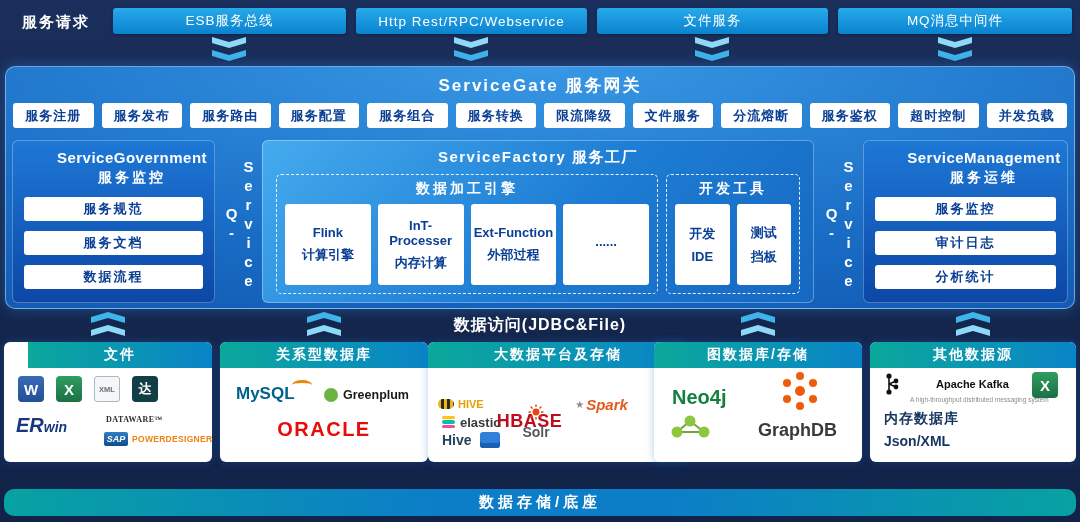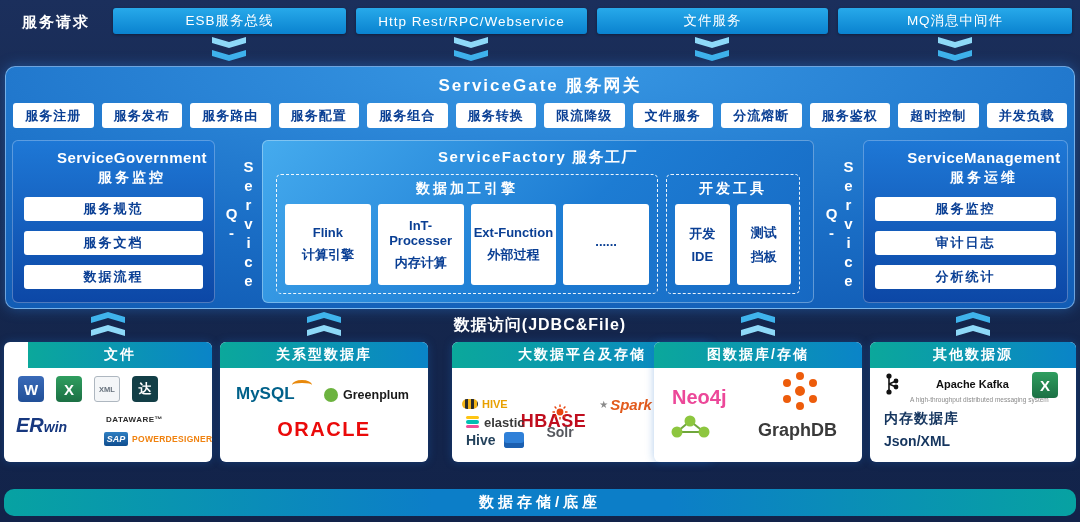--- a/index.html
+++ b/index.html
@@ -69,36 +69,36 @@
   .data-access { position:absolute; top:315px; left:0; width:100%; text-align:center; color:#fff;
                  font-size:16px; font-weight:bold; letter-spacing:1px; }
 
   
   .ds-box { position:absolute; top:342px; height:120px; background:#fff; border-radius:6px; overflow:hidden;
             box-shadow:0 0 8px rgba(30,110,200,.35); }
   .ds-header { height:26px; background:linear-gradient(90deg,#0ba89b 0%, #0a84c8 100%); color:#fff; font-size:14px;
                font-weight:bold; display:flex; align-items:center; justify-content:center; letter-spacing:2px; }
   .ds1 { left:4px;   width:208px;padding-left:24px; }
   .ds2 { left:220px; width:208px; }
-  .ds3 { left:452px; width:260px; }
+  .ds3 { left:428px; width:260px; }
   .ds4 { left:654px; width:208px; }
   .ds5 { left:870px; width:206px; }
 
   .sq-icon { width:26px; height:26px; border-radius:4px; color:#fff; font-size:15px; font-weight:bold;
              display:flex; align-items:center; justify-content:center; }
   .word  { background:linear-gradient(180deg,#3a6ab8,#214f97); }
   .excel { background:linear-gradient(180deg,#2f9e5f,#1c7044); }
   .xmlic { background:#f4f6f8; border:1px solid #aeb7c0; color:#66717c; font-size:7.5px; border-radius:3px; }
   .dmic  { background:#123e46; font-size:13px; }
 
   .file-icons { position:absolute; left:14px; top:34px; display:flex; gap:12px; }
   .erwin { position:absolute; left:12px; top:72px; color:#17387f; font-style:italic; white-space:nowrap; }
   .erwin .er  { font-size:20px; font-weight:bold; }
   .erwin .win { font-size:14px; font-weight:bold; }
-  .dataware { position:absolute; left:102px; top:73px; font-size:8px; font-weight:bold; color:#2b2b2b; letter-spacing:.5px; }
+  .dataware { position:absolute; left:102px; top:73px; font-size:8px; font-weight:bold; color:#2b2b2b; letter-spacing:.5px;font-family:Liberation Serif, serif; }
   .sap-row { position:absolute; left:100px; top:90px; display:flex; align-items:center; gap:4px; }
   .sap-badge { width:24px; height:14px; background:linear-gradient(180deg,#2f7fc2,#0f4d8f); color:#fff; font-size:9px;
                font-weight:bold; font-style:italic; display:flex; align-items:center; justify-content:center; border-radius:2px; }
   .pd-text { font-size:8.5px; font-weight:bold; color:#f0820f; letter-spacing:.3px; }
 
   .mysql { position:absolute; left:16px; top:42px; color:#00618a; font-size:17px; font-weight:bold; }
   .mysql-fin { position:absolute; left:72px; top:38px; width:20px; height:10px; border-top:3px solid #e8890c; border-radius:50%; }
   .greenplum { position:absolute; left:104px; top:46px; display:flex; align-items:center; gap:5px; }
   .gp-dot { width:14px; height:14px; border-radius:50%; background:#6cb33f; }
   .gp-text { font-size:12.5px; font-weight:bold; color:#1a1a1a; }
@@ -119,21 +119,21 @@
   .elastic { display:flex; align-items:center; gap:5px; }
   .el-bars { display:flex; flex-direction:column; gap:1px; }
   .el-bars i { display:block; width:13px; height:3.5px; border-radius:2px; }
   .el-b1 { background:#fec514; } .el-b2 { background:#00bfb3; } .el-b3 { background:#f04e98; }
   .el-text { font-size:13px; font-weight:bold; color:#3a3a3a; }
   .solr { display:flex; align-items:center; gap:4px;flex-direction:column; }
   .solr-text { font-size:14px; font-weight:bold; color:#55585e; }
   .hive2-text { font-size:14px; font-weight:bold; color:#24425c; }
   .hive-cube { width:20px; height:16px; background:#2f80d8; border-radius:3px; box-shadow:inset 0 -5px 0 #1b5fb0; }
 
-  .neo4j-text { position:absolute; left:18px; top:44px; color:#ec4899; font-size:20px; font-weight:bold; }
+  .neo4j-text { position:absolute; left:18px; top:44px; color:#15803d; font-size:20px; font-weight:bold; }
   .neo4j-icon { position:absolute; left:14px; top:72px; }
   .graphdb-icon { position:absolute; left:124px; top:28px; }
   .graphdb-text { position:absolute; left:104px; top:78px; color:#3a3a3a; font-size:18px; font-weight:800; }
 
   .kafka-row { position:absolute; left:14px; top:30px; display:flex; align-items:center; gap:6px; }
   .kafka-text { font-size:11px; font-weight:bold; color:#111;margin-left:30px; }
   .kafka-tagline { position:absolute; left:40px; top:54px; font-size:6.5px; color:#8a8a8a; }
   .excel5 { position:absolute; left:162px; top:30px; }
   .memdb  { position:absolute; left:14px; top:68px; font-size:14px; font-weight:bold; color:#15355e; letter-spacing:1px; }
   .jsonxml{ position:absolute; left:14px; top:91px; font-size:14px; font-weight:bold; color:#15355e; }

